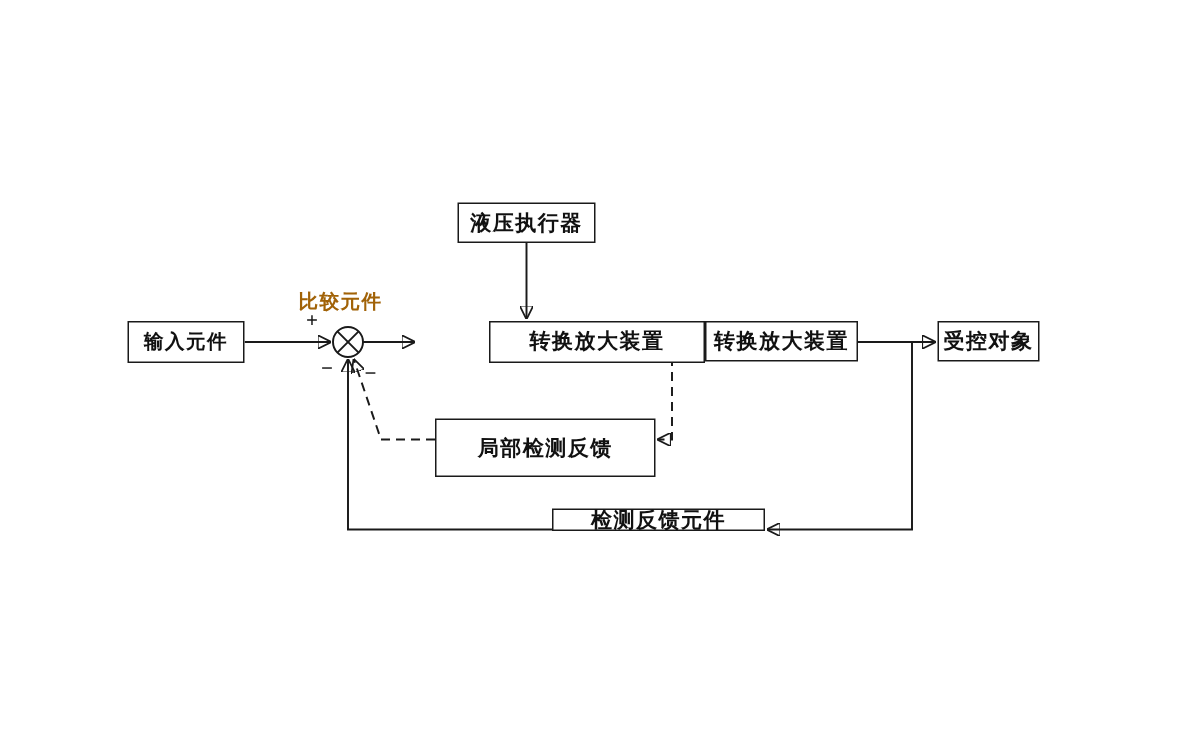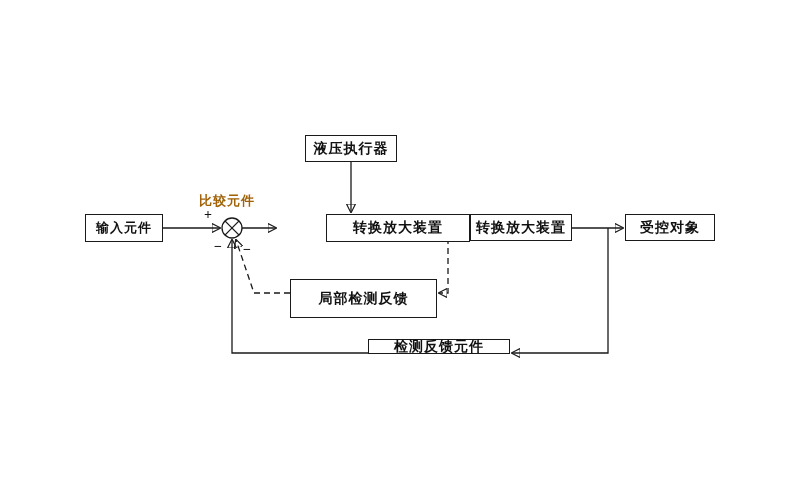--- a/index.html
+++ b/index.html
@@ -103,21 +103,21 @@
   </div>
 
   <div class="block" style="left:278px; top:214px; width:144px; height:28px;margin-left:48px;">
     <span>转换放大装置</span>
   </div>
 
   <div class="block" style="left:470px; top:214px; width:102px; height:27px;">
     <span>转换放大装置</span>
   </div>
 
-  <div class="block" style="left:625px; top:214px; width:90px; height:27px;font-family:Liberation Mono, monospace;">
+  <div class="block" style="left:625px; top:214px; width:68px; height:27px;font-family:Liberation Mono, monospace;">
     <span>受控对象</span>
   </div>
 
   <div class="block" style="left:290px; top:279px; width:147px; height:39px;">
     <span>局部检测反馈</span>
   </div>
 
   <div class="block" style="left:368px; top:339px; width:142px; height:15px;">
     <span>检测反馈元件</span>
   </div>

